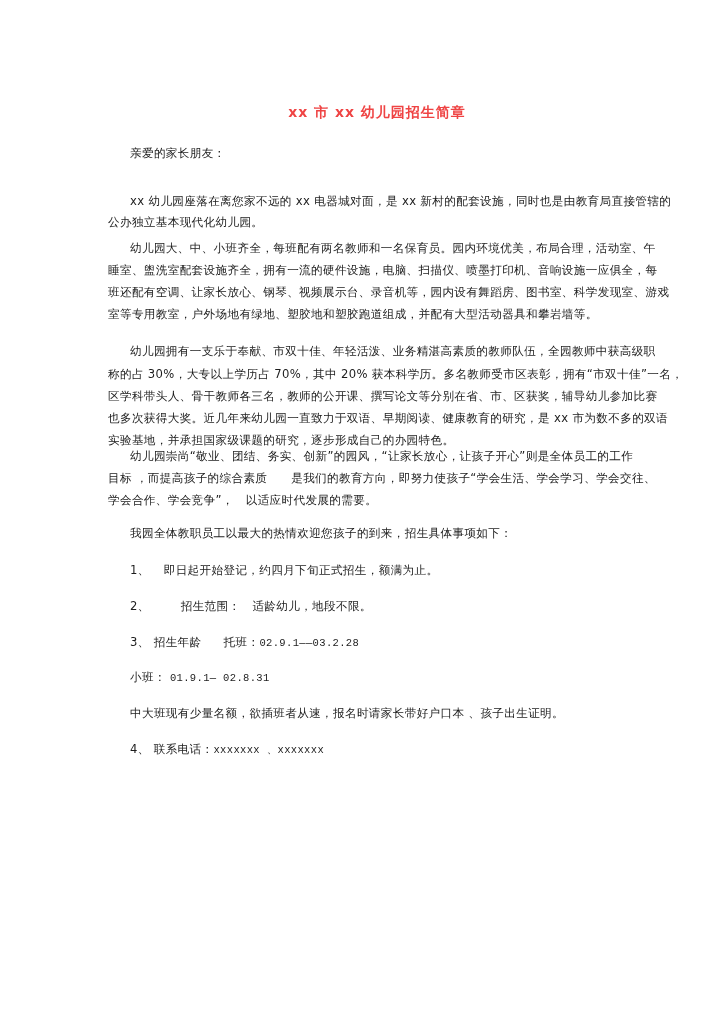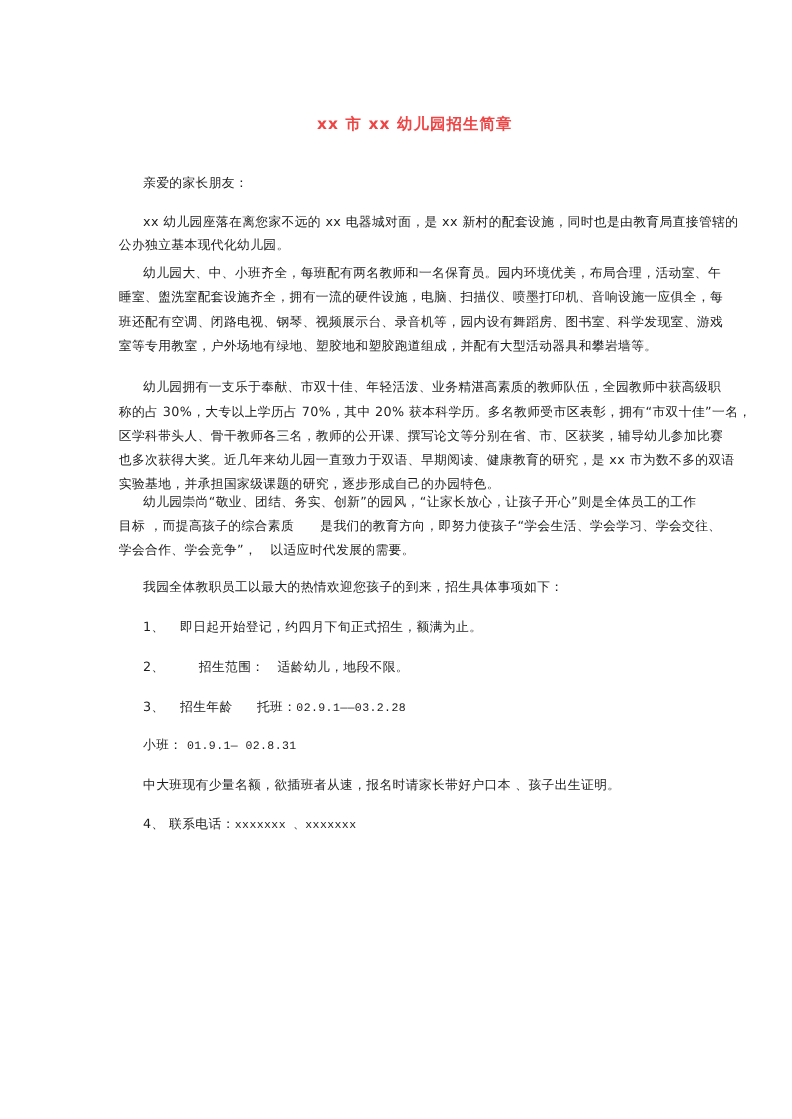--- a/index.html
+++ b/index.html
@@ -11,31 +11,31 @@
           white-space: nowrap; line-height: 16px; letter-spacing: 0.35px; }
   .indent { left: 130px; }
   .mono { font-family: Liberation Mono, monospace; font-size: 10.5px; }
 </style>
 </head>
 <body>
 
 <div>
   <div class="title">xx 市 xx 幼儿园招生简章</div>
 
-  <div class="line indent" style="top:158px">亲爱的家长朋友：</div>
+  <div class="line indent" style="top:145px">亲爱的家长朋友：</div>
 
   <div>
     <div class="line indent" style="top:193px">xx 幼儿园座落在离您家不远的 xx 电器城对面，是 xx 新村的配套设施，同时也是由教育局直接管辖的</div>
     <div class="line" style="top:214px">公办独立基本现代化幼儿园。</div>
   </div>
 
   <div>
     <div class="line indent" style="top:240px">幼儿园大、中、小班齐全，每班配有两名教师和一名保育员。园内环境优美，布局合理，活动室、午</div>
     <div class="line" style="top:262px">睡室、盥洗室配套设施齐全，拥有一流的硬件设施，电脑、扫描仪、喷墨打印机、音响设施一应俱全，每</div>
-    <div class="line" style="top:284px">班还配有空调、闭路电视、钢琴、视频展示台、录音机等，园内设有舞蹈房、图书室、科学发现室、游戏</div>
+    <div class="line" style="top:284px">班还配有空调、让家长放心、钢琴、视频展示台、录音机等，园内设有舞蹈房、图书室、科学发现室、游戏</div>
     <div class="line" style="top:306px">室等专用教室，户外场地有绿地、塑胶地和塑胶跑道组成，并配有大型活动器具和攀岩墙等。</div>
   </div>
 
   <div>
     <div class="line indent" style="top:343px">幼儿园拥有一支乐于奉献、市双十佳、年轻活泼、业务精湛高素质的教师队伍，全园教师中获高级职</div>
     <div class="line" style="top:366px">称的占 30%，大专以上学历占 70%，其中 20% 获本科学历。多名教师受市区表彰，拥有“市双十佳”一名，</div>
     <div class="line" style="top:388px">区学科带头人、骨干教师各三名，教师的公开课、撰写论文等分别在省、市、区获奖，辅导幼儿参加比赛</div>
     <div class="line" style="top:410px">也多次获得大奖。近几年来幼儿园一直致力于双语、早期阅读、健康教育的研究，是 xx 市为数不多的双语</div>
     <div class="line" style="top:432px">实验基地，并承担国家级课题的研究，逐步形成自己的办园特色。</div>
   </div>
@@ -53,21 +53,21 @@
     <span style="margin-left:10px">即日起开始登记，约四月下旬正式招生，额满为止。</span>
   </div>
 
   <div class="line indent" style="top:598px">
     <span>2、</span>
     <span style="margin-left:27px">招生范围：　适龄幼儿，地段不限。</span>
   </div>
 
   <div class="line indent" style="top:634px">
     <span>3、</span>
-    <span style="margin-left:10px">招生年龄</span>
+    <span style="">招生年龄</span>
     <span style="margin-left:18px">托班：</span><span class="mono">02.9.1——03.2.28</span>
   </div>
 
   <div class="line indent" style="top:669px">
     <span>小班：</span>
     <span class="mono">01.9.1— 02.8.31</span>
   </div>
 
   <div class="line indent" style="top:705px">中大班现有少量名额，欲插班者从速，报名时请家长带好户口本 、孩子出生证明。</div>
 

